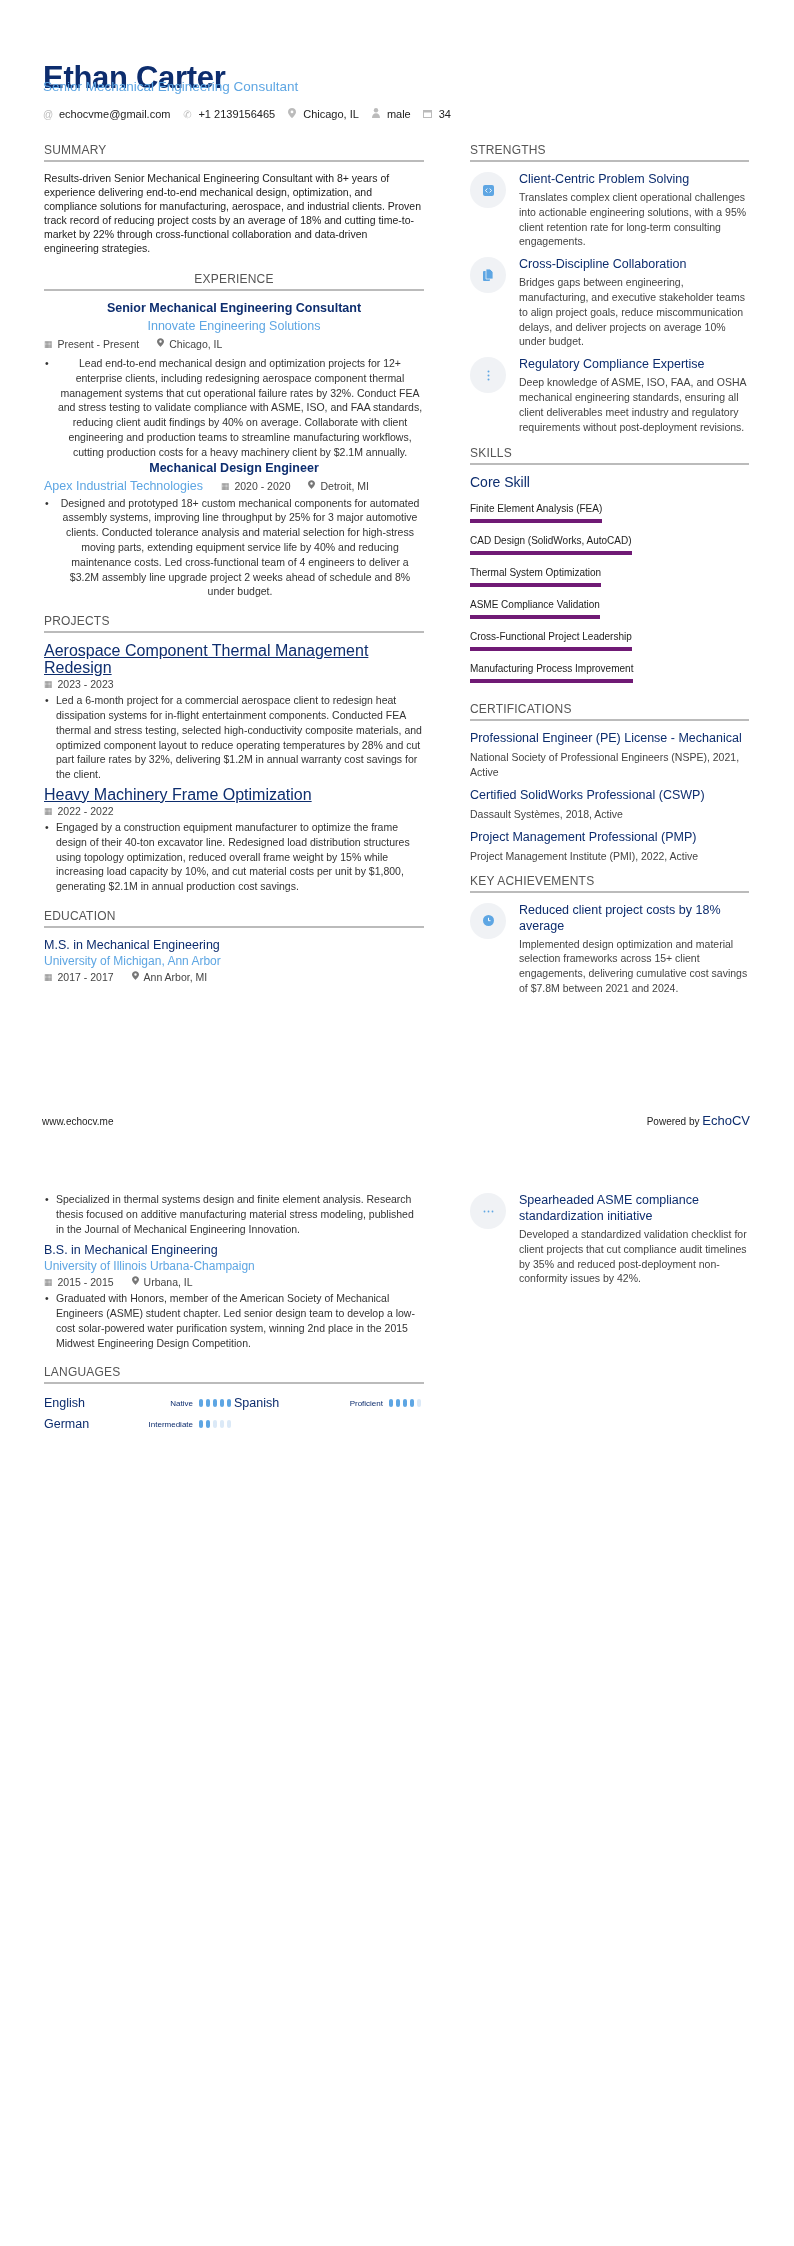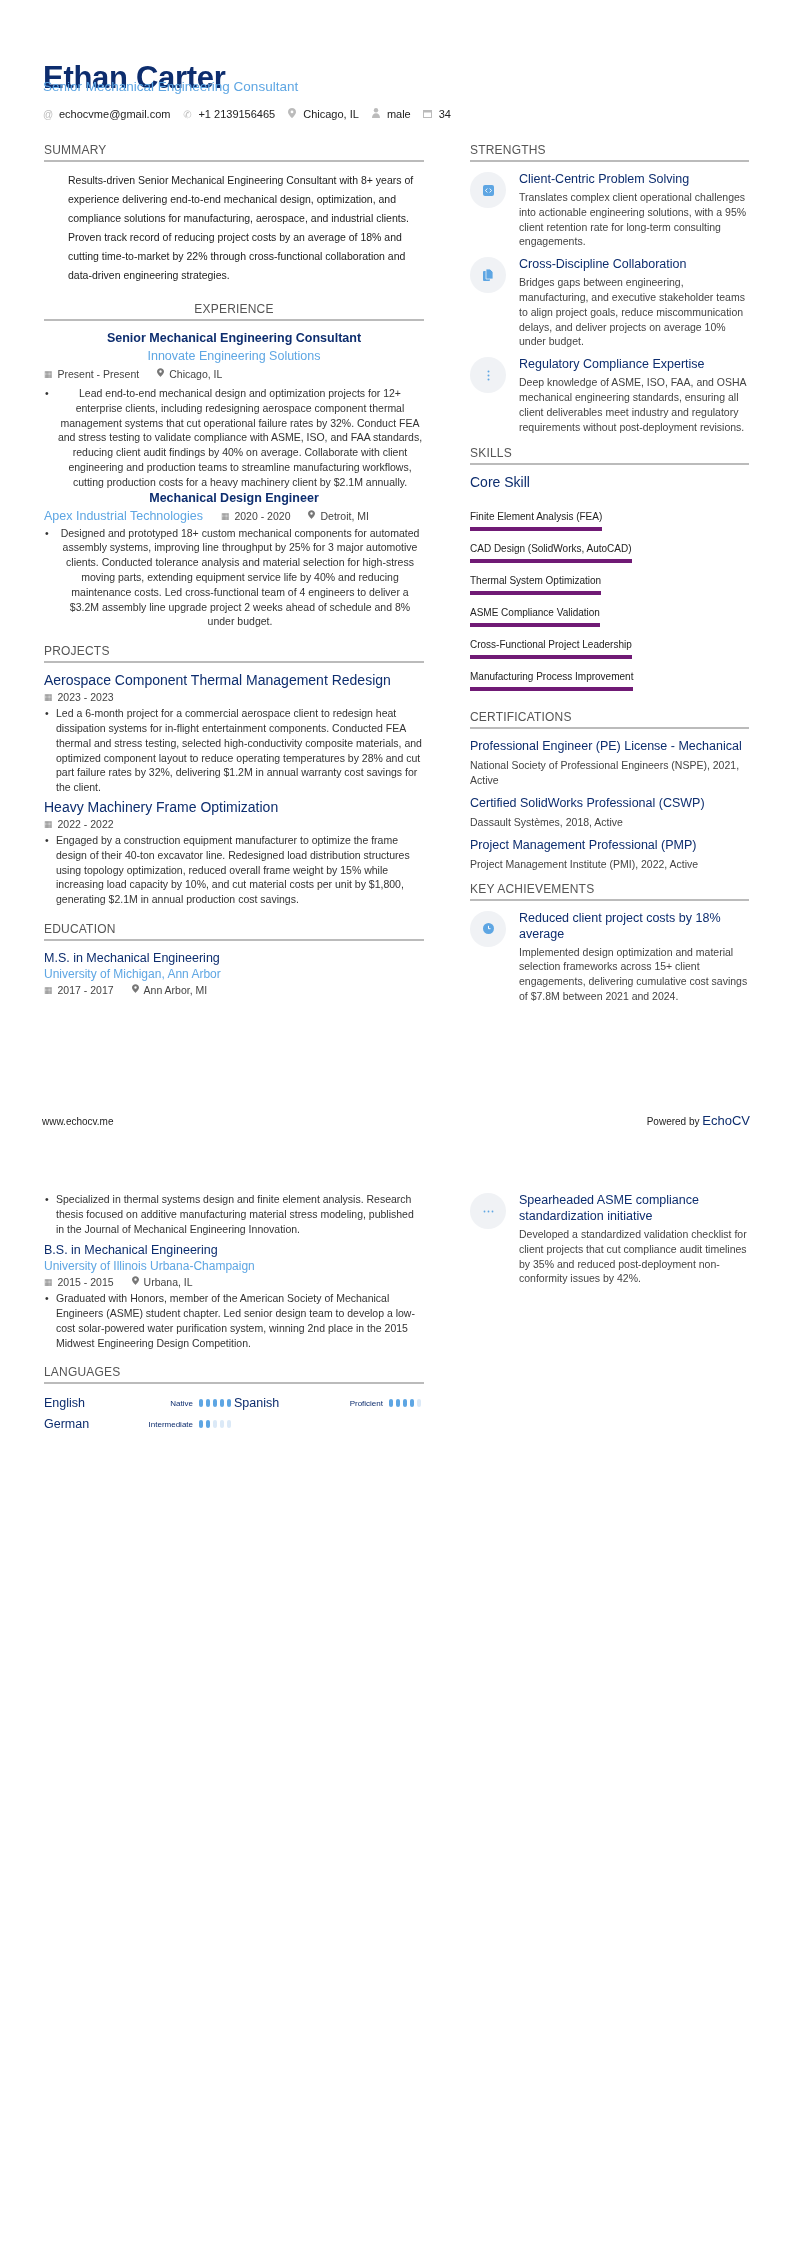--- a/index.html
+++ b/index.html
@@ -8,36 +8,36 @@
   .page1 { top: 0; height: 1123px; }
   .page2 { top: 1146px; height: 1123px; }
   .name { position: absolute; left: 43px; top: 60px; font-size: 31px; font-weight: bold; color: #0d2d6e; letter-spacing: -0.3px; }
   .headline { position: absolute; left: 43px; top: 79px; font-size: 13.5px; color: #5ea6e3; }
   .contacts { position: absolute; left: 43px; top: 108px; display: flex; align-items: center; font-size: 11px; color: #222; }
   .contact { display: flex; align-items: center; margin-right: 12px; }
   .cicon { color: #bbb; font-size: 10px; margin-right: 6px; width: 10px; text-align: center; }
   .col-left { position: absolute; left: 44px; width: 380px; }
   .col-right { position: absolute; left: 470px; width: 279px; }
   .sec-title { font-size: 12px; color: #555; text-transform: uppercase; letter-spacing: 0.2px; padding-bottom: 3px; border-bottom: 2px solid #bbb; margin-bottom: 9px; }
-  .para { font-size: 10.5px; line-height: 19px; color: #222; margin-left: 24px; }
+  .para { font-size: 10.5px; line-height: 14px; color: #222; }
   .job-title { font-size: 12.5px; font-weight: bold; color: #0d2d6e; line-height: 17px; }
   .company { font-size: 12.5px; color: #5ea6e3; line-height: 19px; }
   .meta { font-size: 10.5px; color: #444; display: flex; align-items: center; line-height: 17px; }
   .meta .mi { color: #888; font-size: 9px; margin-right: 5px; }
   .meta .gap { width: 18px; }
   .bullet { font-size: 10.5px; line-height: 14.8px; color: #333; position: relative; padding-left: 12px; }
   .bullet:before { content: "•"; position: absolute; left: 1px; top: 0; }
-  .proj-title { font-size: 14px; color: #0d2d6e; line-height: 17px; }
+  .proj-title { font-size: 16px; color: #0d2d6e; line-height: 17px; text-decoration: underline; }
   .edu-title { font-size: 12.5px; color: #0d2d6e; line-height: 16px; }
   .edu-school { font-size: 12px; color: #5ea6e3; line-height: 16px; }
   .str-item { display: flex; margin-bottom: 7px; }
   .str-circle { width: 36px; height: 36px; border-radius: 50%; background: #f0f2f5; flex-shrink: 0; display: flex; align-items: center; justify-content: center; margin-right: 13px; margin-top: 1px; }
   .str-title { font-size: 12.5px; color: #0d2d6e; line-height: 16px; margin-bottom: 3px; }
   .str-desc { font-size: 10.5px; line-height: 14.8px; color: #444; }
-  .skill-group { font-size: 14px; color: #0d2d6e; margin-bottom: 16px; }
+  .skill-group { font-size: 14px; color: #0d2d6e; margin-bottom: 8px; }
   .skill { font-size: 10px; color: #222; display: inline-block; border-bottom: 4px solid #701a75; padding-bottom: 5px; margin-bottom: 7px; }
   .cert-title { font-size: 12.5px; color: #0d2d6e; line-height: 17px; }
   .cert-sub { font-size: 10.5px; line-height: 14.8px; color: #444; margin-top: 3px; margin-bottom: 7px; }
   .footer { position: absolute; font-size: 10px; color: #222; }
   .lang-row { display: flex; align-items: center; height: 21px; }
   .lang-cell { display: flex; align-items: center; width: 190px; }
   .lang-name { font-size: 12.5px; color: #0d2d6e; width: 60px; }
   .lang-level { font-size: 8px; color: #0d2d6e; flex: 1; text-align: right; margin-right: 6px; }
   .dots { display: flex; }
   .dot { width: 4px; height: 8px; border-radius: 2px; background: #5ea6e3; margin-right: 3px; }

